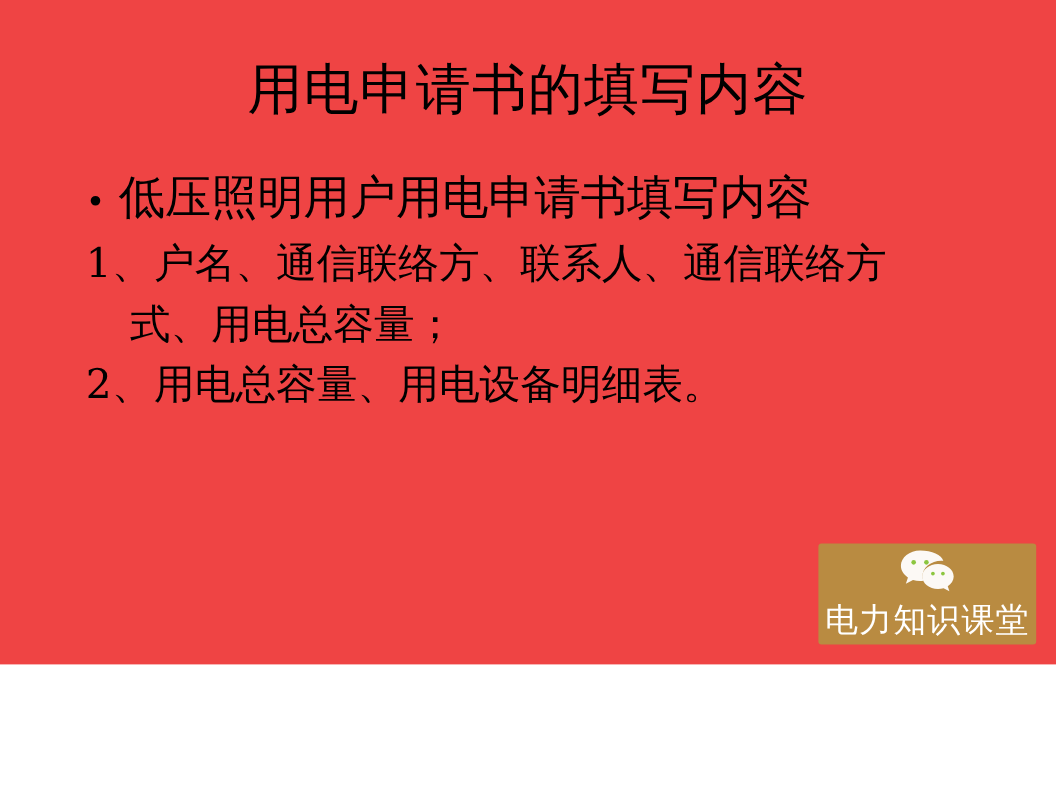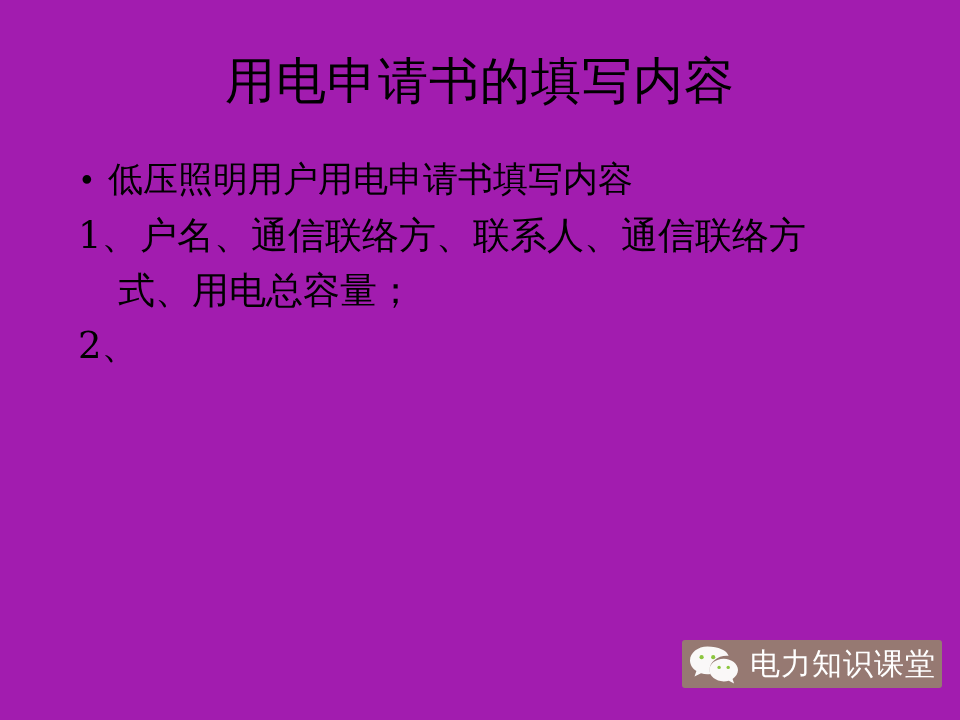--- a/index.html
+++ b/index.html
@@ -8,22 +8,22 @@
   }
   body {
     width: 960px;
     height: 720px;
     overflow: hidden;
     font-family: "DejaVu Serif", "Liberation Serif", serif;
   }
   #slide {
     position: relative;
     width: 960px;
-    height: 720px;
-    background: #a21caf;
+    height: 604px;
+    background: #ef4444;
     box-sizing: border-box;
   }
 
   
   #title-block {
     position: absolute;
     left: 0;
     top: 52px;
     width: 960px;
     text-align: center;
@@ -61,21 +61,21 @@
   .bullet-mark {
     display: inline-block;
     width: 30px;
     flex: 0 0 30px;
     font-size: 30px;
     line-height: 55px;
     text-align: left;
     color: #000;
   }
   .bullet-text {
-    font-size: 35px;
+    font-size: 42px;
     line-height: 55px;
   }
 
   
   .num-row {
     display: flex;
     align-items: baseline;
   }
   .num-mark {
     display: inline-block;
@@ -93,27 +93,28 @@
   .cont-row {
     padding-left: 40px;
     font-size: 37px;
     line-height: 55px;
   }
 
   
   #watermark {
     position: absolute;
     right: 18px;
-    bottom: 32px;
+    bottom: 18px;
     display: flex;
     align-items: center;
     gap: 10px;
     padding: 4px 6px;
     background: rgba(140, 198, 63, 0.55);
     border-radius: 3px;
+    flex-direction: column;
   }
   #wechat-logo {
     width: 52px;
     height: 40px;
     display: block;
   }
   #watermark-text {
     font-family: "DejaVu Sans", "Liberation Sans", sans-serif;
     font-size: 30px;
     line-height: 34px;
@@ -141,20 +142,21 @@
 
     <div class="body-line num-row">
       <span class="num-mark">1、</span>
       <span class="num-text">户名、通信联络方、联系人、通信联络方</span>
     </div>
 
     <div class="body-line cont-row">式、用电总容量；</div>
 
     <div class="body-line num-row">
       <span class="num-mark">2、</span>
+      <span class="num-text">用电总容量、用电设备明细表。</span>
     </div>
 
   </div>
 
   <div id="watermark">
     <span>
       <svg id="wechat-logo" viewBox="0 0 52 40" xmlns="http://www.w3.org/2000/svg">
 
         <path d="M19.5 2.5C9.8 2.5 2 8.8 2 16.4c0 4.3 2.5 8.1 6.4 10.6l-1.9 5.6 6.5-3.3c2 .6 4.2.9 6.5.9 1 0 2-.1 2.9-.2-.5-1.3-.8-2.7-.8-4.1 0-7.8 7.7-14.1 17.2-14.1.6 0 1.2 0 1.8.1C39.1 6.4 30.3 2.5 19.5 2.5z" fill="#ffffff" opacity="0.95"></path>
         <circle cx="13.6" cy="13.2" r="2.1" fill="#8cc63f"></circle>

